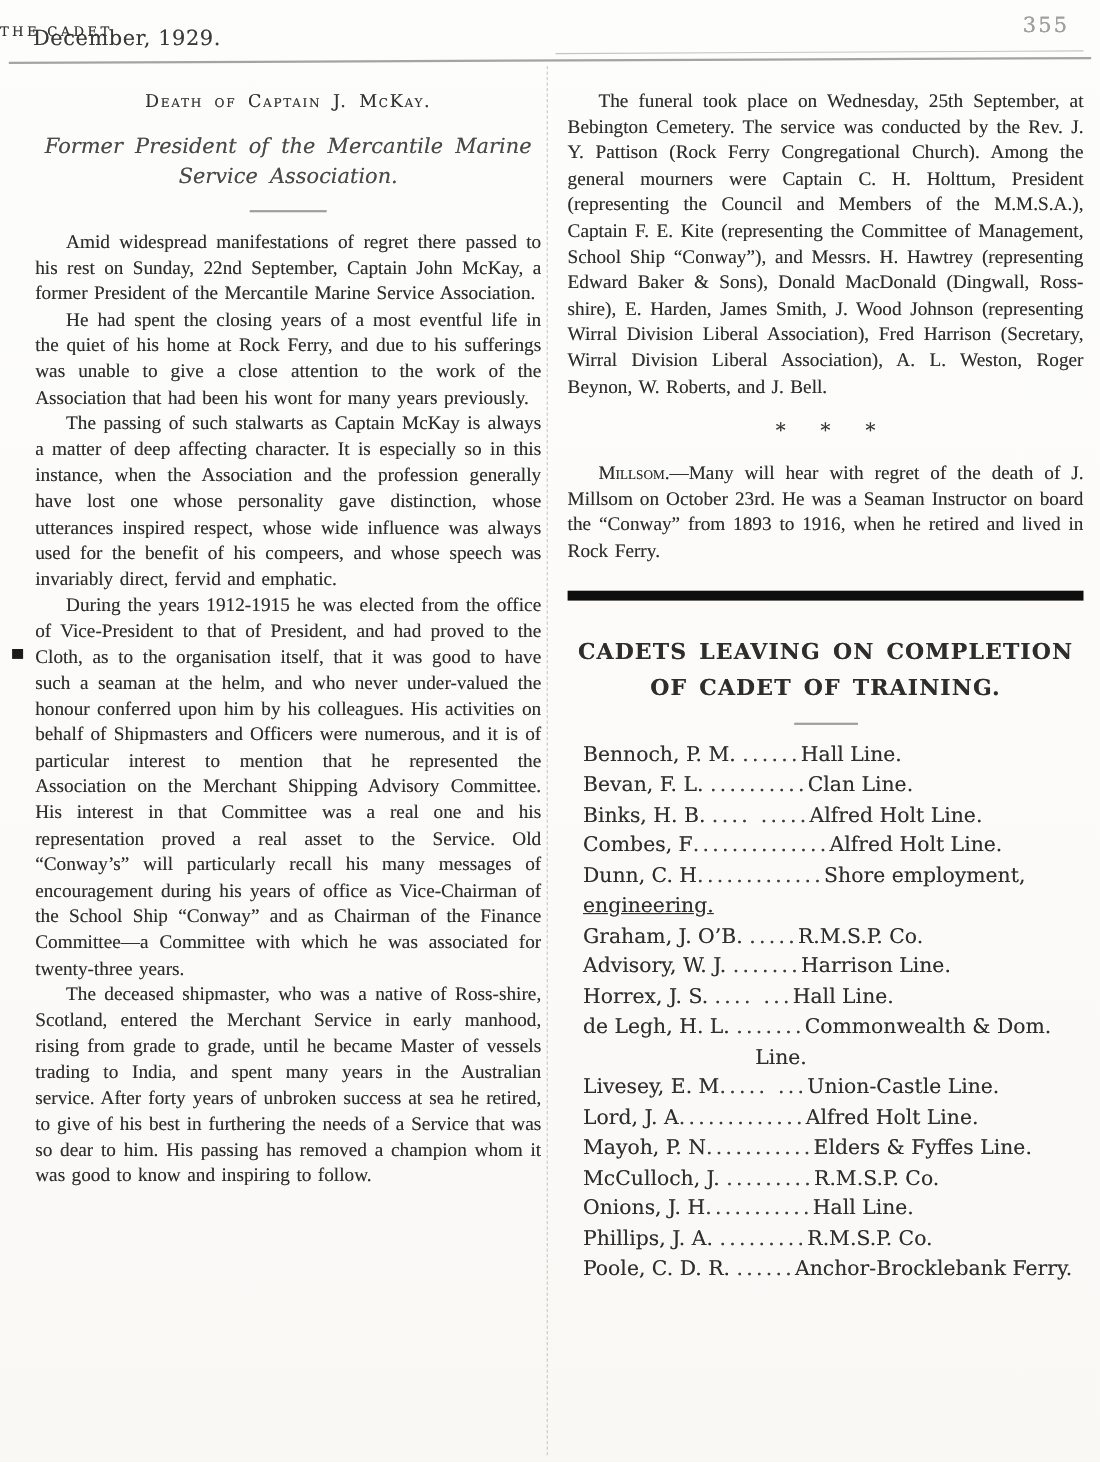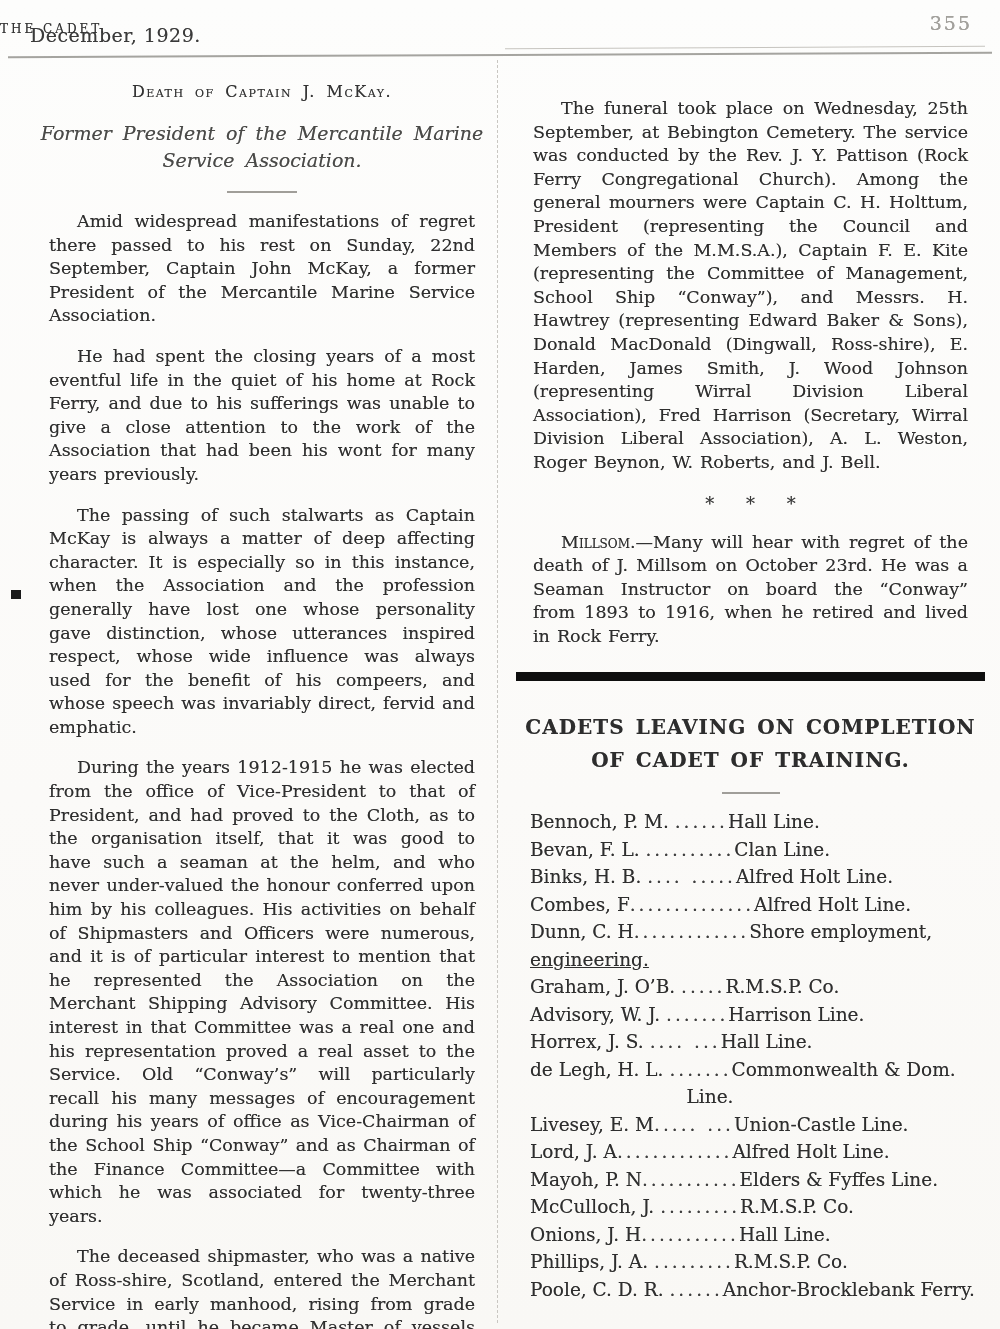--- a/index.html
+++ b/index.html
@@ -18,21 +18,21 @@
   .hdr-rule2{position:absolute;top:47px;left:505px;width:480px;height:1px;background:#c6c4bf;transform:rotate(-.3deg);}
   
   .col-divider{position:absolute;top:60px;bottom:6px;left:497px;width:0;border-left:1px dashed #c9c7c2;}
   .col{position:absolute;top:80px;}
   .col-left{left:32px;width:460px;}
   .col-right{left:516px;width:469px;}
   
   .art-heading{font-variant:small-caps;text-align:center;font-size:16px;letter-spacing:1.5px;word-spacing:4px;color:#333;margin:2px 0 2px;}
   .art-subtitle{font-style:italic;text-align:center;font-size:19px;line-height:27px;color:#4a4a48;margin:19px 0 0;word-spacing:5px;}
   .small-rule{width:70px;height:2px;background:#a09e99;margin:17px auto 15px;border:0;}
-  p.body{font-size:17.5px;line-height:23.6px;text-align:justify;text-indent:28px;margin:17px;word-spacing:1.5px;color:#2e2e2e;}
+  p.body{font-size:17.5px;line-height:23.6px;text-align:justify;text-indent:28px;margin:0;word-spacing:1.5px;color:#2e2e2e;font-family:Liberation Serif, serif;}
   .margin-square{position:absolute;left:11px;top:590px;width:10px;height:9px;background:#1a1a1a;}
   
   .stars{text-align:center;font-size:18px;word-spacing:26px;color:#3a3a3a;margin:18px 0 16px;}
   .sc{font-variant:small-caps;}
   .thick-rule{height:9px;background:#0e0e0e;margin:24px 0 0;border:0;width:100%;}
   .cadets-heading{font-weight:bold;text-align:center;font-size:20px;line-height:33px;letter-spacing:1px;word-spacing:3px;color:#2d2d2d;margin:30px 0 0;}
   .small-rule2{width:58px;height:2px;background:#a09e99;margin:15px auto 14px;border:0;}
   .cadet-list{font-size:18.5px;line-height:27.5px;color:#2e2e2e;padding-left:14px;}
   .cadet-entry{white-space:nowrap;}
   .c-dots{letter-spacing:3px;color:#3d3d3d;}

